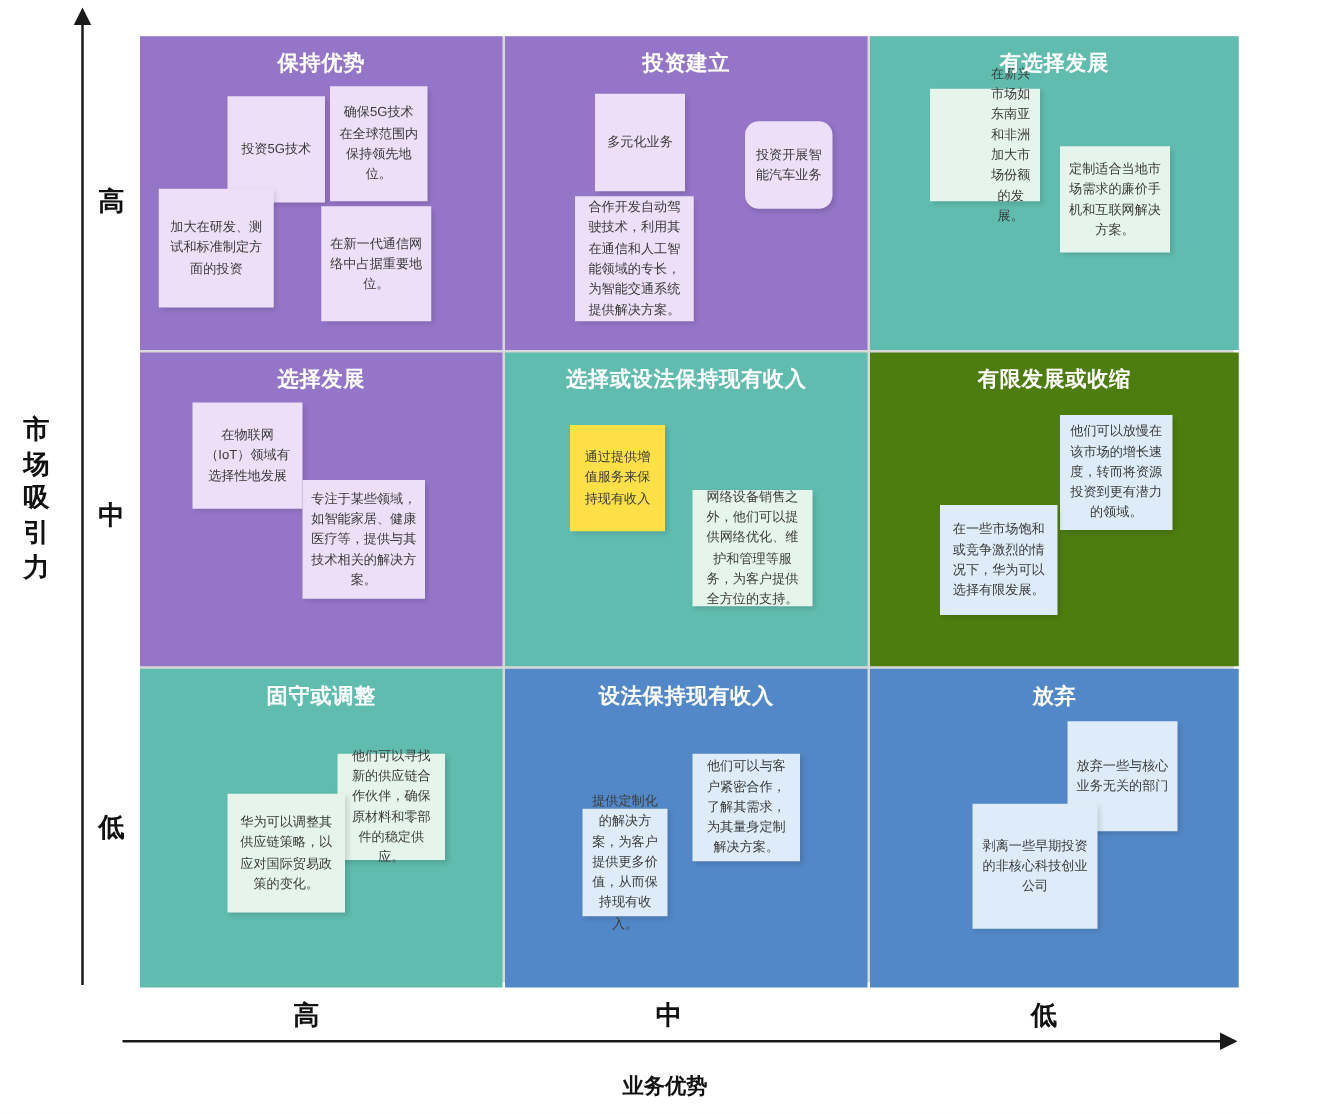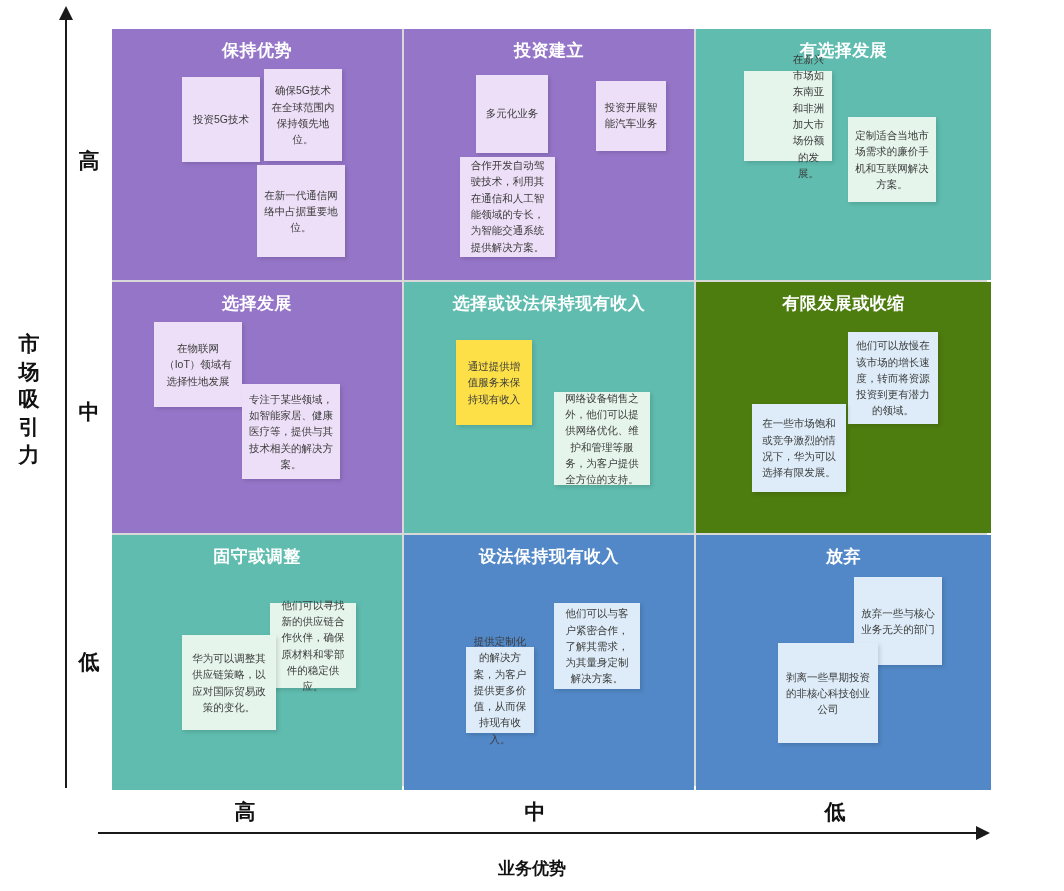--- a/index.html
+++ b/index.html
@@ -167,30 +167,33 @@
 
   <div class="matrix" id="matrix">
       <div class="cell" style="background: rgb(149, 117, 200);">
         <div class="cell-title">保持优势</div>
         <div class="note" style="left: 70px; top: 48px; width: 78px; height: 85px; background: rgb(237, 223, 247);">
           <span>投资5G技术</span>
         </div>
         <div class="note" style="left: 152px; top: 40px; width: 78px; height: 92px; background: rgb(237, 223, 247);">
           <span>确保5G技术在全球范围内保持领先地位。</span>
         </div>
+        <div class="note" style="left: 15px; top: 122px; width: 92px; height: 95px; background: rgb(237, 223, 247);">
+          <span>加大在研发、测试和标准制定方面的投资</span>
+        </div>
         <div class="note" style="left: 145px; top: 136px; width: 88px; height: 92px; background: rgb(237, 223, 247);">
           <span>在新一代通信网络中占据重要地位。</span>
         </div>
       </div>
-      <div class="cell" style="background: rgb(149, 117, 200); font-family: Liberation Mono, monospace;">
+      <div class="cell" style="background: rgb(149, 117, 200);">
         <div class="cell-title">投资建立</div>
         <div class="note" style="left: 72px; top: 46px; width: 72px; height: 78px; background: rgb(237, 223, 247);">
           <span>多元化业务</span>
         </div>
-        <div class="note" style="left: 192px; top: 52px; width: 70px; height: 70px; background: rgb(237, 223, 247);">
+        <div class="note" style="left: 192px; top: 68px; width: 70px; height: 70px; background: rgb(237, 223, 247); border-radius: 11px;">
           <span>投资开展智能汽车业务</span>
         </div>
         <div class="note" style="left: 56px; top: 128px; width: 95px; height: 100px; background: rgb(237, 223, 247);">
           <span>合作开发自动驾驶技术，利用其在通信和人工智能领域的专长，为智能交通系统提供解决方案。</span>
         </div>
       </div>
       <div class="cell" style="background: rgb(95, 188, 174);">
         <div class="cell-title">有选择发展</div>
         <div class="note" style="left: 48px; top: 42px; width: 88px; height: 90px; background: rgb(230, 245, 236); padding-left: 48px;">
           <span>在新兴市场如东南亚和非洲加大市场份额的发展。</span>

